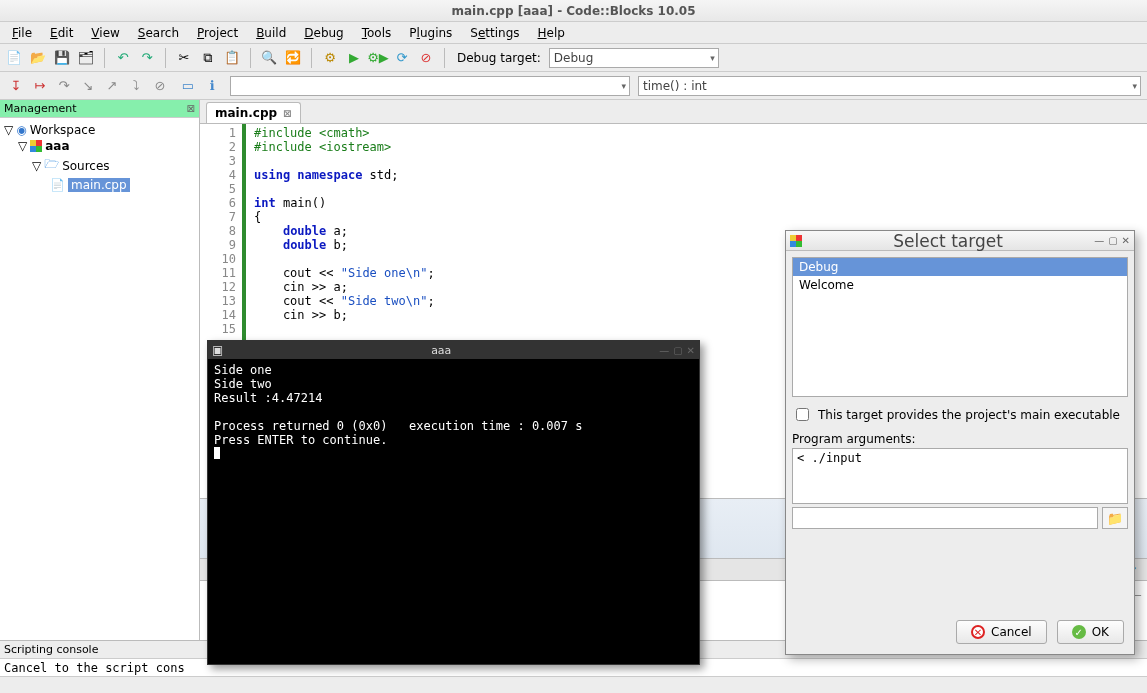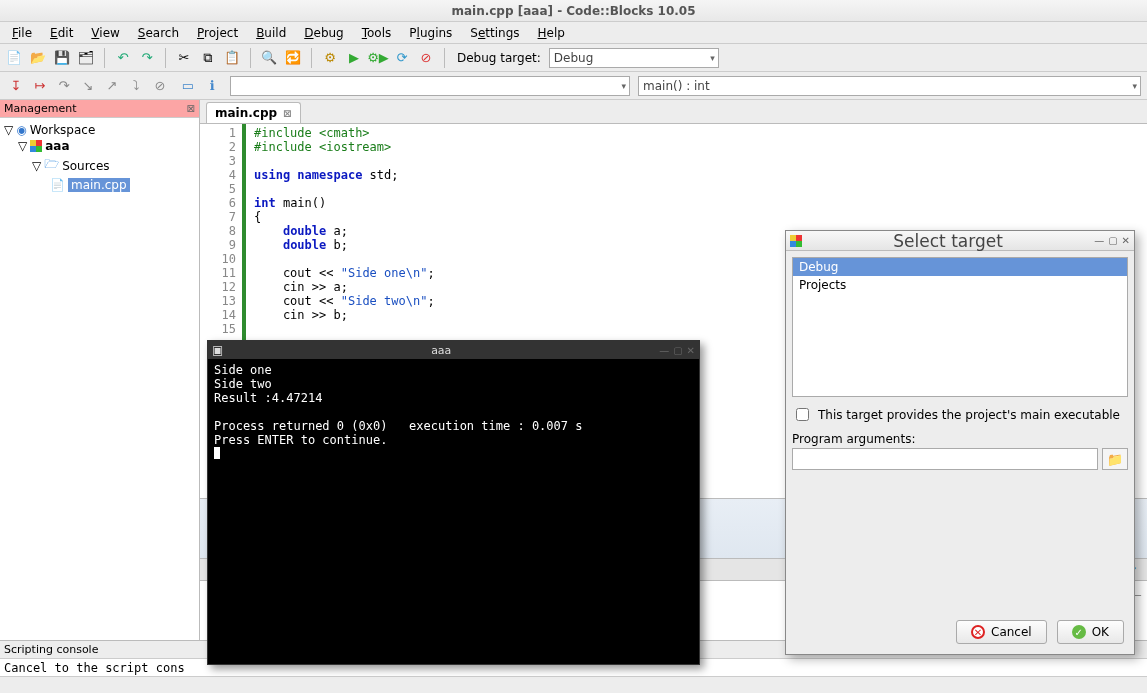--- a/index.html
+++ b/index.html
@@ -28,21 +28,21 @@
   }
   .toolbar .sep { width:1px; height:20px; background:#bbb; margin:0 4px;}
   .tbtn { width:20px; height:20px; border:1px solid transparent; border-radius:2px;
           display:flex;align-items:center;justify-content:center;font-size:13px;}
   .combo { border:1px solid #aaa; background:#fff; height:20px; display:flex;align-items:center;
            padding:0 14px 0 4px; position:relative; color:#444;}
   .combo::after { content:"▾"; position:absolute; right:3px; font-size:9px; color:#666;}
   .second-toolbar { height:28px; background:#ededed; border-bottom:1px solid #ccc;
     display:flex;align-items:center;padding:2px 6px;gap:4px;}
   .main-area { display:flex; height: 540px; }
-  .mgmt { width:200px; border-right:1px solid #bbb; background:#fca5a5; display:flex;flex-direction:column;}
+  .mgmt { width:200px; border-right:1px solid #bbb; background:#86efac; display:flex;flex-direction:column;}
   .mgmt-title { padding:2px 4px; font-size:11px; border-bottom:1px solid #ccc; display:flex;justify-content:space-between;align-items:center;}
   .mgmt-tabs { display:flex; border-bottom:1px solid #bbb; background:#e0e0e0;}
   .mgmt-tab { padding:4px 10px; border:1px solid #bbb; border-bottom:none; background:#ededed; margin-right:-1px;}
   .mgmt-tab.active { background:#fff; font-weight:normal;}
   .tree { flex:1; background:#fff; padding:4px; font-size:12px; overflow:auto;}
   .tree-row { display:flex;align-items:center;gap:3px;white-space:nowrap;padding:1px 0;}
   .tree-indent1{padding-left:14px;} .tree-indent2{padding-left:28px;} .tree-indent3{padding-left:46px;}
   .tree-sel { background:#6694d8;color:#fff;padding:0 3px;}
   .editor-wrap { flex:1; display:flex; flex-direction:column; background:#ededed;}
   .editor-tabs { height:24px; display:flex; align-items:flex-end; padding-left:6px; border-bottom:1px solid #bbb;}
@@ -143,21 +143,21 @@
   <div class="tbtn" style="color:#888;">⤵</div>
   <div class="tbtn" style="color:#888;">⊘</div>
   <div class="sep"></div>
   <div class="tbtn" style="color:#48c;">▭</div>
   <div class="tbtn" style="color:#48c;">ℹ</div>
   <div class="sep"></div>
   <div class="combo" style="flex:0 0 400px;">
     <span></span>
   </div>
   <div class="combo" style="flex:1;margin-left:4px;">
-    <span>main() : int</span>
+    <span>time() : int</span>
   </div>
 </div>
 
 <div class="main-area">
   <div class="mgmt">
     <div class="mgmt-title">
       <span>Management</span>
       <span class="winctrl">
           <span>⊠</span>
         </span>
@@ -244,27 +244,28 @@
     <span class="t">Select target</span>
     <span class="winctrl">
       <span>—</span>
       <span>▢</span>
       <span>✕</span>
     </span>
   </div>
   <div class="dlg-body">
     <div class="listbox" id="dlg-list">
         <div class="listitem sel">Debug</div>
-        <div class="listitem">Projects</div>
+        <div class="listitem">Welcome</div>
       </div>
     <div class="chk-row">
       <input type="checkbox" style="">
       <span>This target provides the project's main executable</span>
     </div>
     <label class="lbl">Program arguments:</label>
+    <textarea class="textarea" id="args-ta" value="&lt; ./input" style="">&lt; ./input</textarea>
     <div class="input-row">
       <input class="txt" value="" style="">
       <div class="folder-btn">📁</div>
     </div>
   </div>
   <div class="dlg-btns">
     <div class="btn">
       <span class="ico-cancel">✕</span>
       <span>Cancel</span>
     </div>

